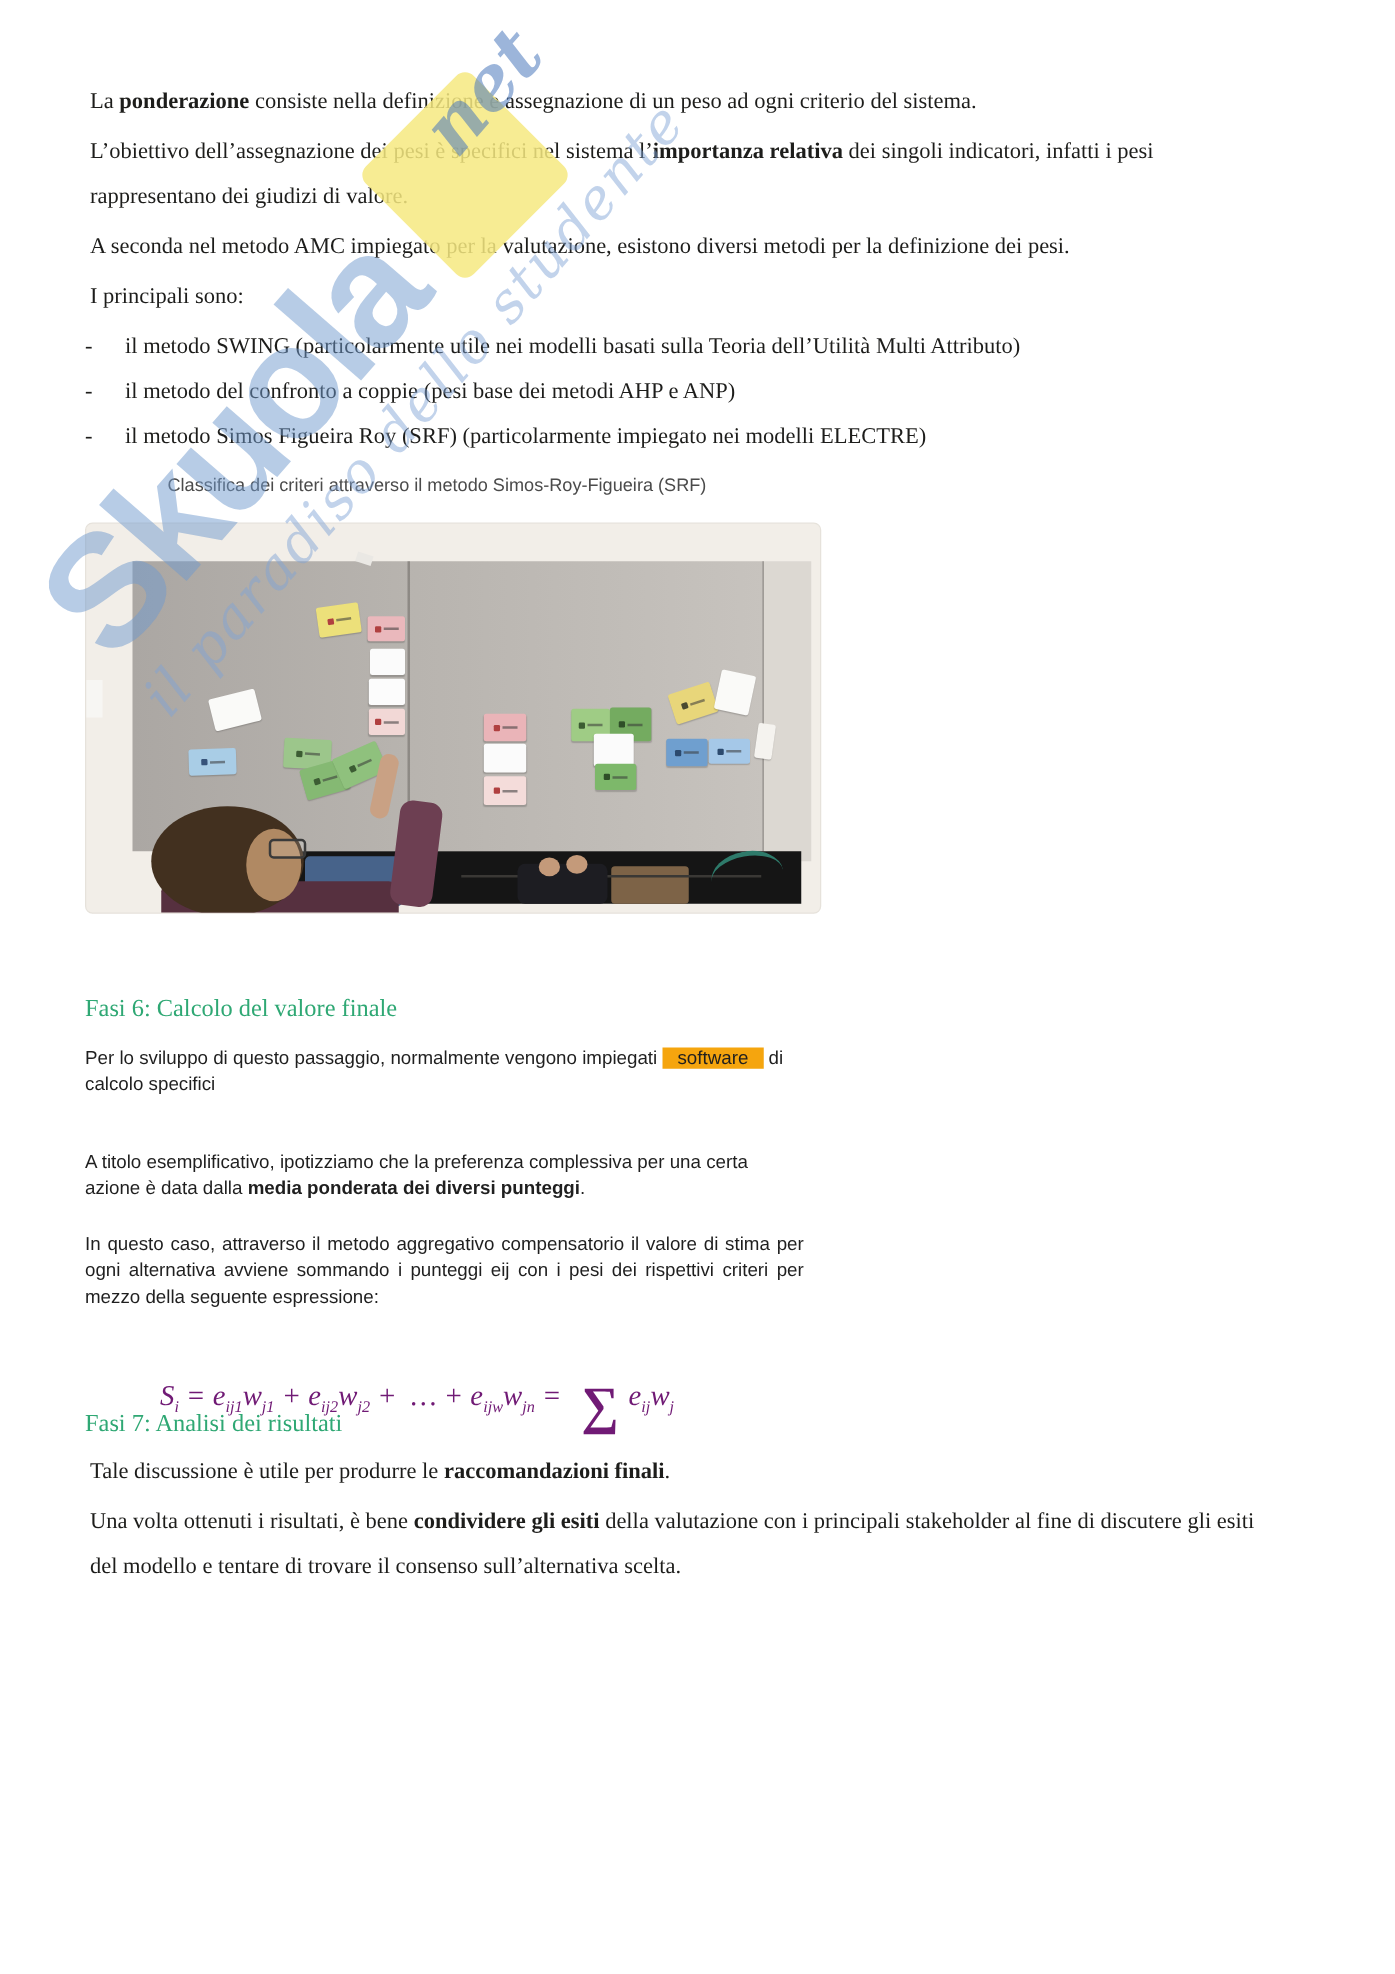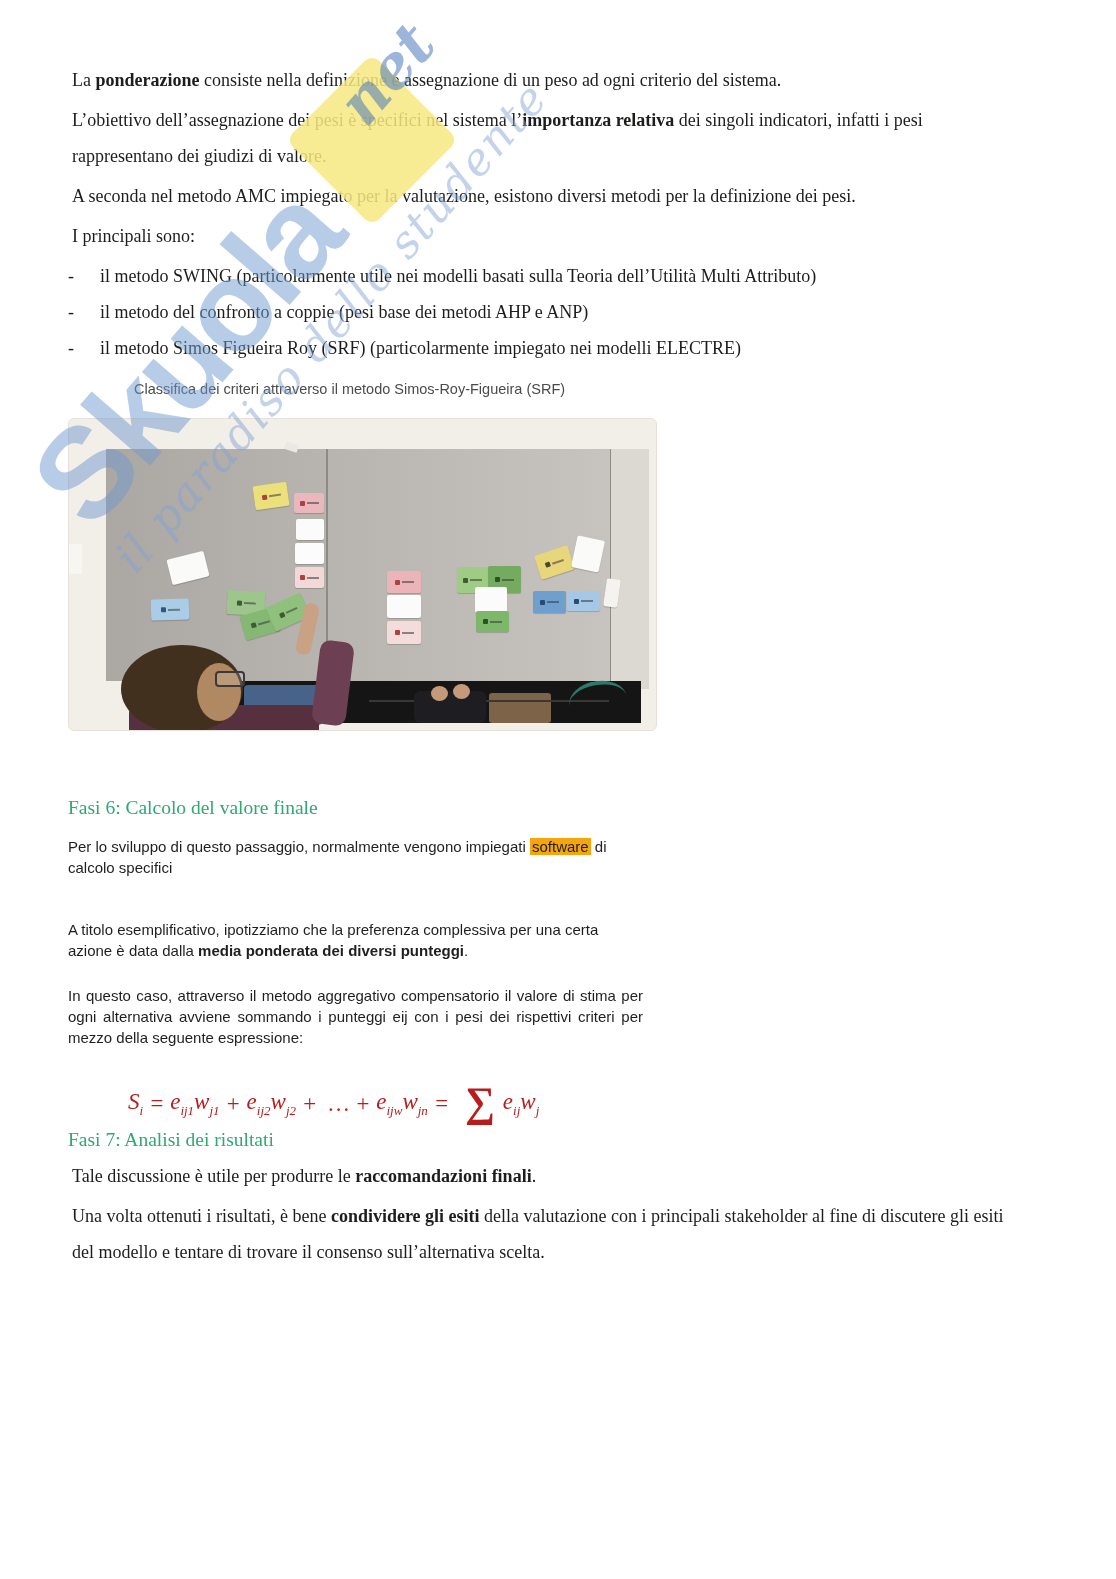--- a/index.html
+++ b/index.html
@@ -39,25 +39,25 @@
   .caption{
     position:absolute;left:134px;top:381px;
     font-family:Liberation Sans, sans-serif;font-size:14.5px;color:#4b4b4b;
   }
   .sec-title{position:absolute;left:68px;font-size:19.5px;color:#2fa874;}
   .sans-block{
     position:absolute;left:68px;width:575px;
     font-family:"Liberation Sans",sans-serif;font-size:15px;line-height:21px;color:#1f1f1f;
   }
   .sans-block.just{text-align:justify;}
-  .hl{background:#f5a50e;padding:0 2px;}
+  .hl{background:#f5a50e;padding:0 12px;}
   
   .formula{
-    position:absolute;left:128px;top:1076px;height:56px;display:flex;align-items:center;
-    font-size:23px;font-style:italic;white-space:pre;color:#b91c1c;
+    position:absolute;left:128px;top:1104px;height:56px;display:flex;
+    font-size:23px;font-style:italic;white-space:pre;color:#701a75;
   }
   .formula sub{font-size:13px;font-style:italic;}
   .formula .sum{font-style:normal;font-size:42px;font-weight:600;line-height:42px;margin:0 8px 4px 10px;}
   
   .photo{
     position:absolute;left:68px;top:418px;width:589px;height:313px;
     background:#f2eee8;border-radius:6px;border:1px solid #e6e2db;box-sizing:border-box;overflow:hidden;
   }
   .board{
     position:absolute;left:37px;top:30px;width:505px;height:232px;

